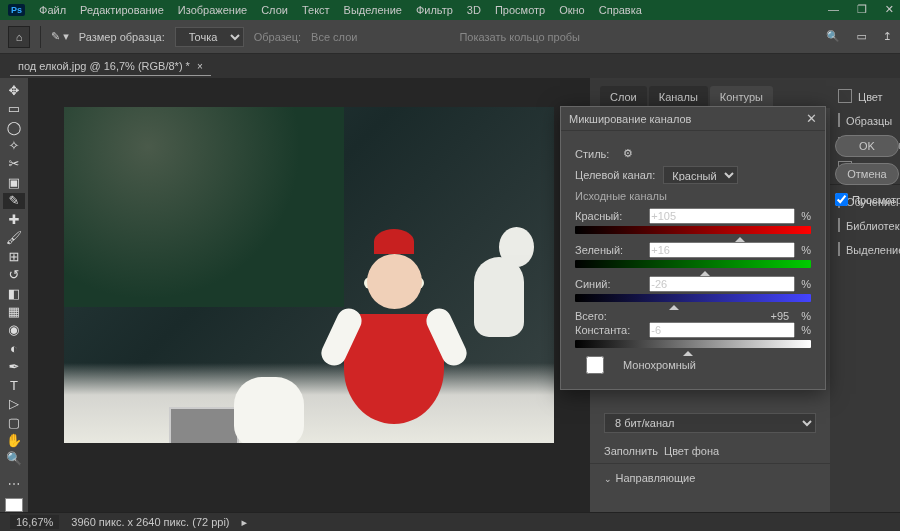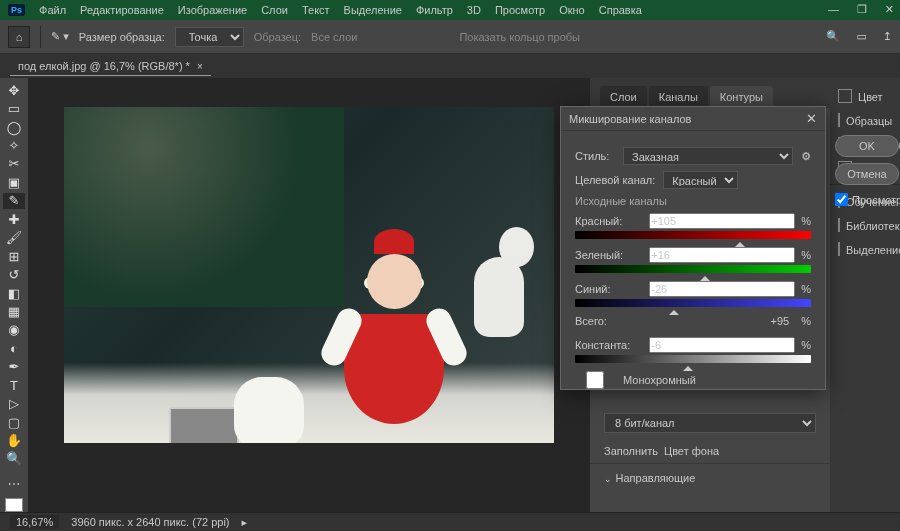--- a/index.html
+++ b/index.html
@@ -229,21 +229,20 @@
 </div>
 
 <div class="dialog">
   <div class="dtitle">
     <span>Микширование каналов</span>
     <span class="x">✕</span>
   </div>
   <div class="dbody">
     <div class="drow">
       <span class="lbl" style="width:40px">Стиль:</span>
-      <select style="flex:1"><option>Заказная</option></select>
       <span>⚙</span>
     </div>
     <div class="drow">
       <span>Целевой канал:</span>
       <select><option>Красный</option></select>
     </div>
     <div class="subhead">Исходные каналы</div>
 
     <div class="srow">
         <span class="lbl">Красный:</span>
@@ -275,21 +274,21 @@
         <div class="thumb" style="left:42%"></div>
       </div>
 
     <div class="srow" style="">
         <span class="lbl">Всего:</span>
         <div class="sl"></div>
         <span>+95</span>
         <span style="margin-left:6px">%</span>
       </div>
 
-    <div class="srow" style="margin-top:10px">
+    <div class="srow" style="">
         <span class="lbl">Константа:</span>
         <div class="sl"></div>
         <input value="-6" style="">
         <span>%</span>
       </div>
     <div class="slider gray">
         <div class="thumb" style="left:48%"></div>
       </div>
 
     <div class="drow" style="margin-top:8px">

